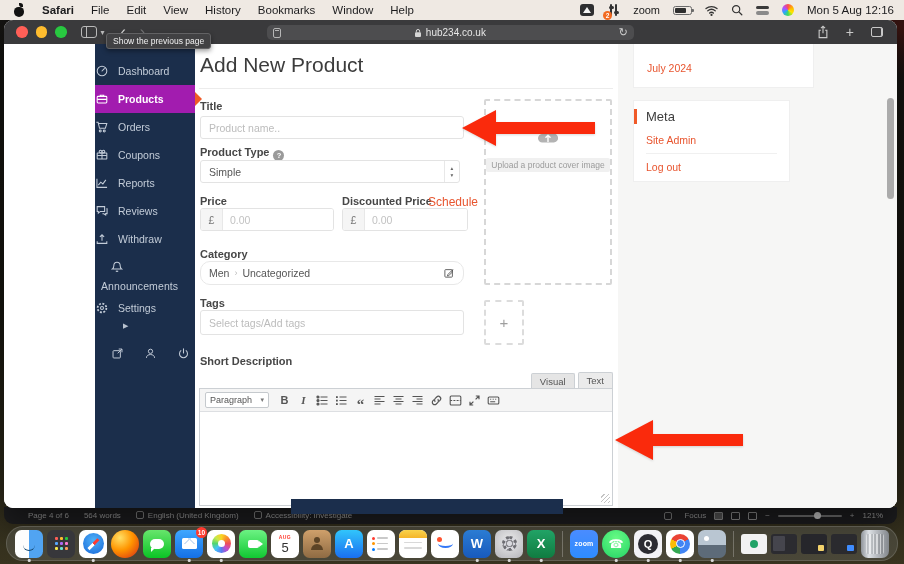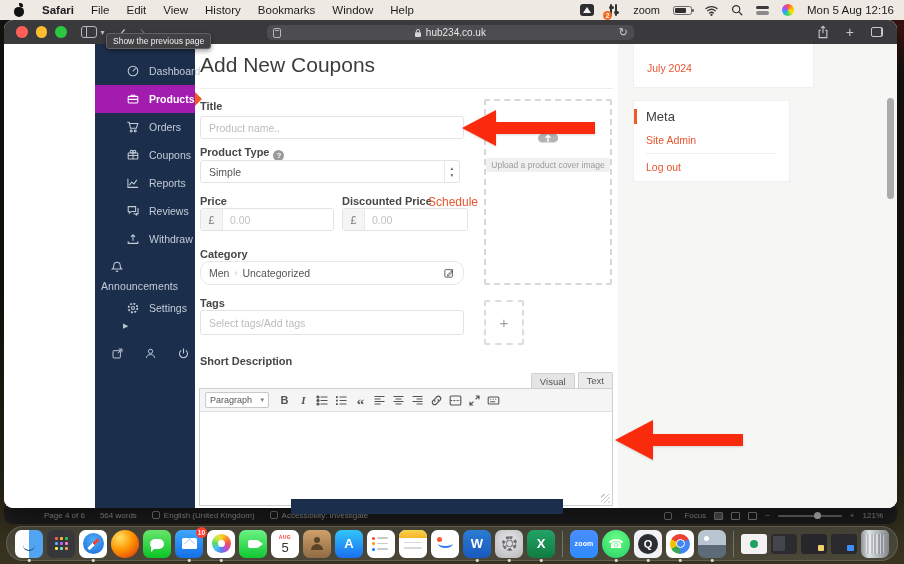--- a/index.html
+++ b/index.html
@@ -30,21 +30,21 @@
 .batt::before{content:"";position:absolute;left:1px;top:1px;bottom:1px;width:11px;background:#2f2f2f;border-radius:1px;}
 .batt::after{content:"";position:absolute;right:-3px;top:2px;width:2px;height:3px;background:#6b6b6b;border-radius:0 1px 1px 0;}
 .cc-ic{width:13px;height:11px;display:flex;flex-direction:column;gap:2px;justify-content:center;}
 .cc-ic span{height:3.5px;border-radius:2px;background:#3a3a3a;}
 .cc-ic span:first-child{width:13px;}.cc-ic span:last-child{width:13px;background:#8a8a8a;}
 .colorball{width:12px;height:12px;border-radius:50%;background:conic-gradient(#ff4d4d,#ffb300,#ffe600,#3ddc5c,#2aa5ff,#b44dff,#ff4d4d);}
 .mb-clock{font-size:11.5px;}
 
 
 .word-bar{position:absolute;left:4px;top:507px;width:893px;height:17px;background:#1d1d1f;border-radius:0 0 9px 9px;z-index:3;display:flex;align-items:center;font-size:8px;color:#9d9d9d;}
-.wb-left{display:flex;align-items:center;padding-left:40px;gap:0;}
+.wb-left{display:flex;align-items:center;padding-left:24px;gap:0;}
 .wb-item{margin-right:15px;white-space:nowrap;}
 .wb-ic{width:8px;height:8px;border:1px solid #7c7c7c;border-radius:2px;margin-right:4px;display:inline-block;vertical-align:-1px;}
 .wb-right{margin-left:auto;display:flex;align-items:center;gap:8px;padding-right:14px;}
 .wb-view{width:9px;height:8px;border:1px solid #8a8a8a;border-radius:1px;}
 .wb-view.sel{background:#555;}
 .wb-slider{width:64px;height:2px;background:#6f6f6f;border-radius:1px;position:relative;}
 .wb-knob{position:absolute;left:36px;top:-3px;width:7px;height:7px;border-radius:50%;background:#c9c9c9;}
 .navy-strip{position:absolute;left:291px;top:499px;width:272px;height:15px;background:#1b2e4c;z-index:12;}
 
 
@@ -70,21 +70,21 @@
 .tabs-ic::after{content:"";position:absolute;left:0;bottom:0;width:9px;height:8px;border:1.2px solid #c9c9c9;border-radius:2px;background:#3a3a3c;}
 .tooltip{position:absolute;left:106px;top:33px;background:#414143;border:0.5px solid #626264;border-radius:3px;color:#f1f1f1;font-size:8.5px;padding:2px 6px;z-index:60;box-shadow:0 2px 5px rgba(0,0,0,.4);white-space:nowrap;}
 
 
 .webpage{position:absolute;top:24px;left:0;right:0;bottom:0;background:#fff;overflow:hidden;border-radius:0 0 9px 9px;}
 .gray-panel{position:absolute;left:614px;top:0;right:0;bottom:0;background:#f6f6f5;}
 .scroll-thumb{position:absolute;left:883px;top:54px;width:7px;height:101px;border-radius:4px;background:rgba(130,130,130,.65);}
 
 
 .vsb{position:absolute;left:91px;top:0;bottom:0;width:100px;background:#1b2e4b;padding-top:13px;color:#c3ccd8;}
-.sb-item{display:flex;align-items:center;height:28px;padding-left:31px;gap:9px;font-size:10.5px;position:relative;cursor:pointer;}
+.sb-item{display:flex;align-items:center;height:28px;padding-left:0;gap:9px;font-size:10.5px;position:relative;cursor:pointer;}
 .sb-item svg{flex:0 0 auto;}
 .sb-item.active{background:#a21caf;color:#fff;font-weight:700;}
 .sb-item.active::after{content:"";position:absolute;right:-7px;top:7px;border-top:7px solid transparent;border-bottom:7px solid transparent;border-left:7px solid #f05a28;}
 .sb-wrap{display:block;height:auto;padding:7px 4px 2px 15px;}
 .sb-wrap .lbl2{margin:4px 0 0 -9px;font-size:10.5px;letter-spacing:.1px;}
 .sb-caret{padding-left:28px;font-size:7px;color:#b9c2cf;height:14px;}
 .sb-foot{display:flex;gap:20px;padding:11px 0 0 16px;}
 
 
 .h1{position:absolute;left:196px;top:9px;font-size:21px;color:#3c3c3c;font-weight:500;}
@@ -388,21 +388,21 @@
             <circle cx="8" cy="5.3" r="2.6"></circle>
             <path d="M3 13.4c0-2.7 2.2-4.1 5-4.1s5 1.4 5 4.1"></path>
           </svg>
         <svg width="13" height="13" viewBox="0 0 16 16" fill="none" stroke="#c3ccd8" stroke-width="1.3">
             <path d="M5.2 4.2a4.9 4.9 0 1 0 5.6 0"></path>
             <path d="M8 2.2v5.1" stroke-linecap="round"></path>
           </svg>
       </div>
     </div>
 
-    <div class="h1">Add New Coupons</div>
+    <div class="h1">Add New Product</div>
     <div class="hr1"></div>
 
     <div class="flabel" style="left:196px;top:56px">Title</div>
     <input class="inp" style="left: 196px; top: 72px; width: 264px; height: 23px;" placeholder="Product name..">
 
     <div class="flabel" style="left:196px;top:102px"><span>Product Type</span><span class="helpq">?</span></div>
     <div class="selbox">
         <span>Simple</span>
         <span class="sel-step"></span>
       </div>

